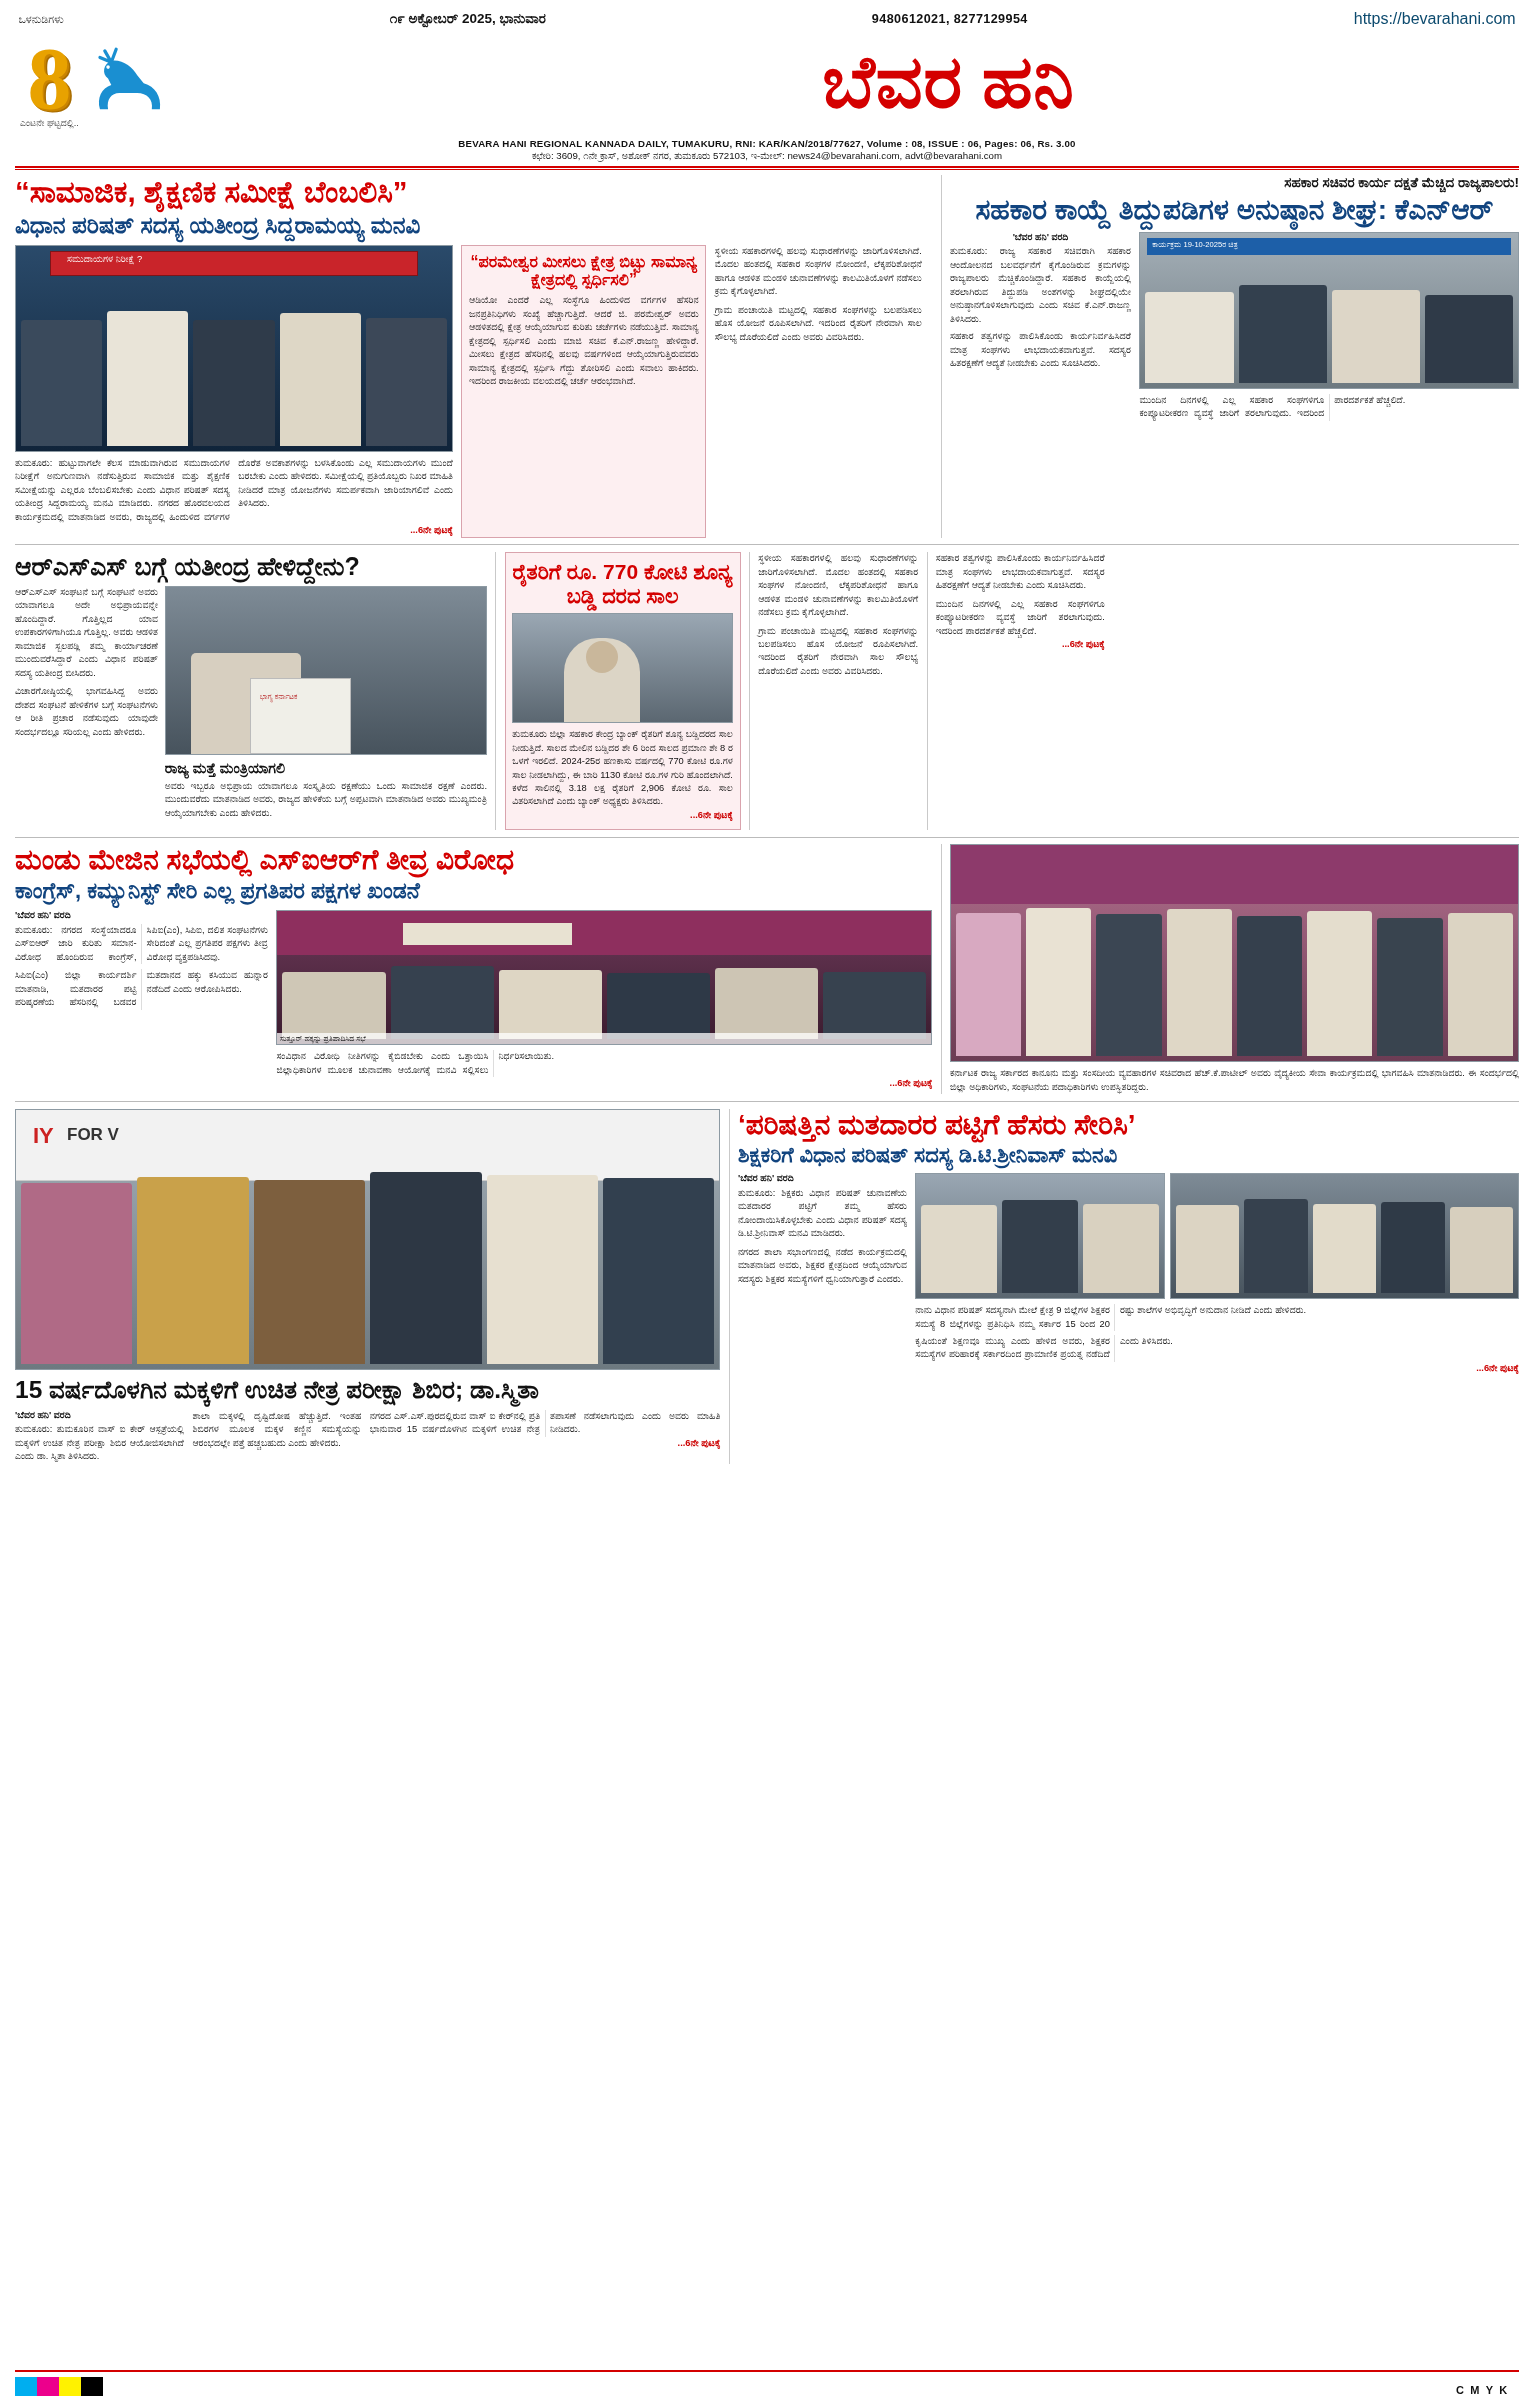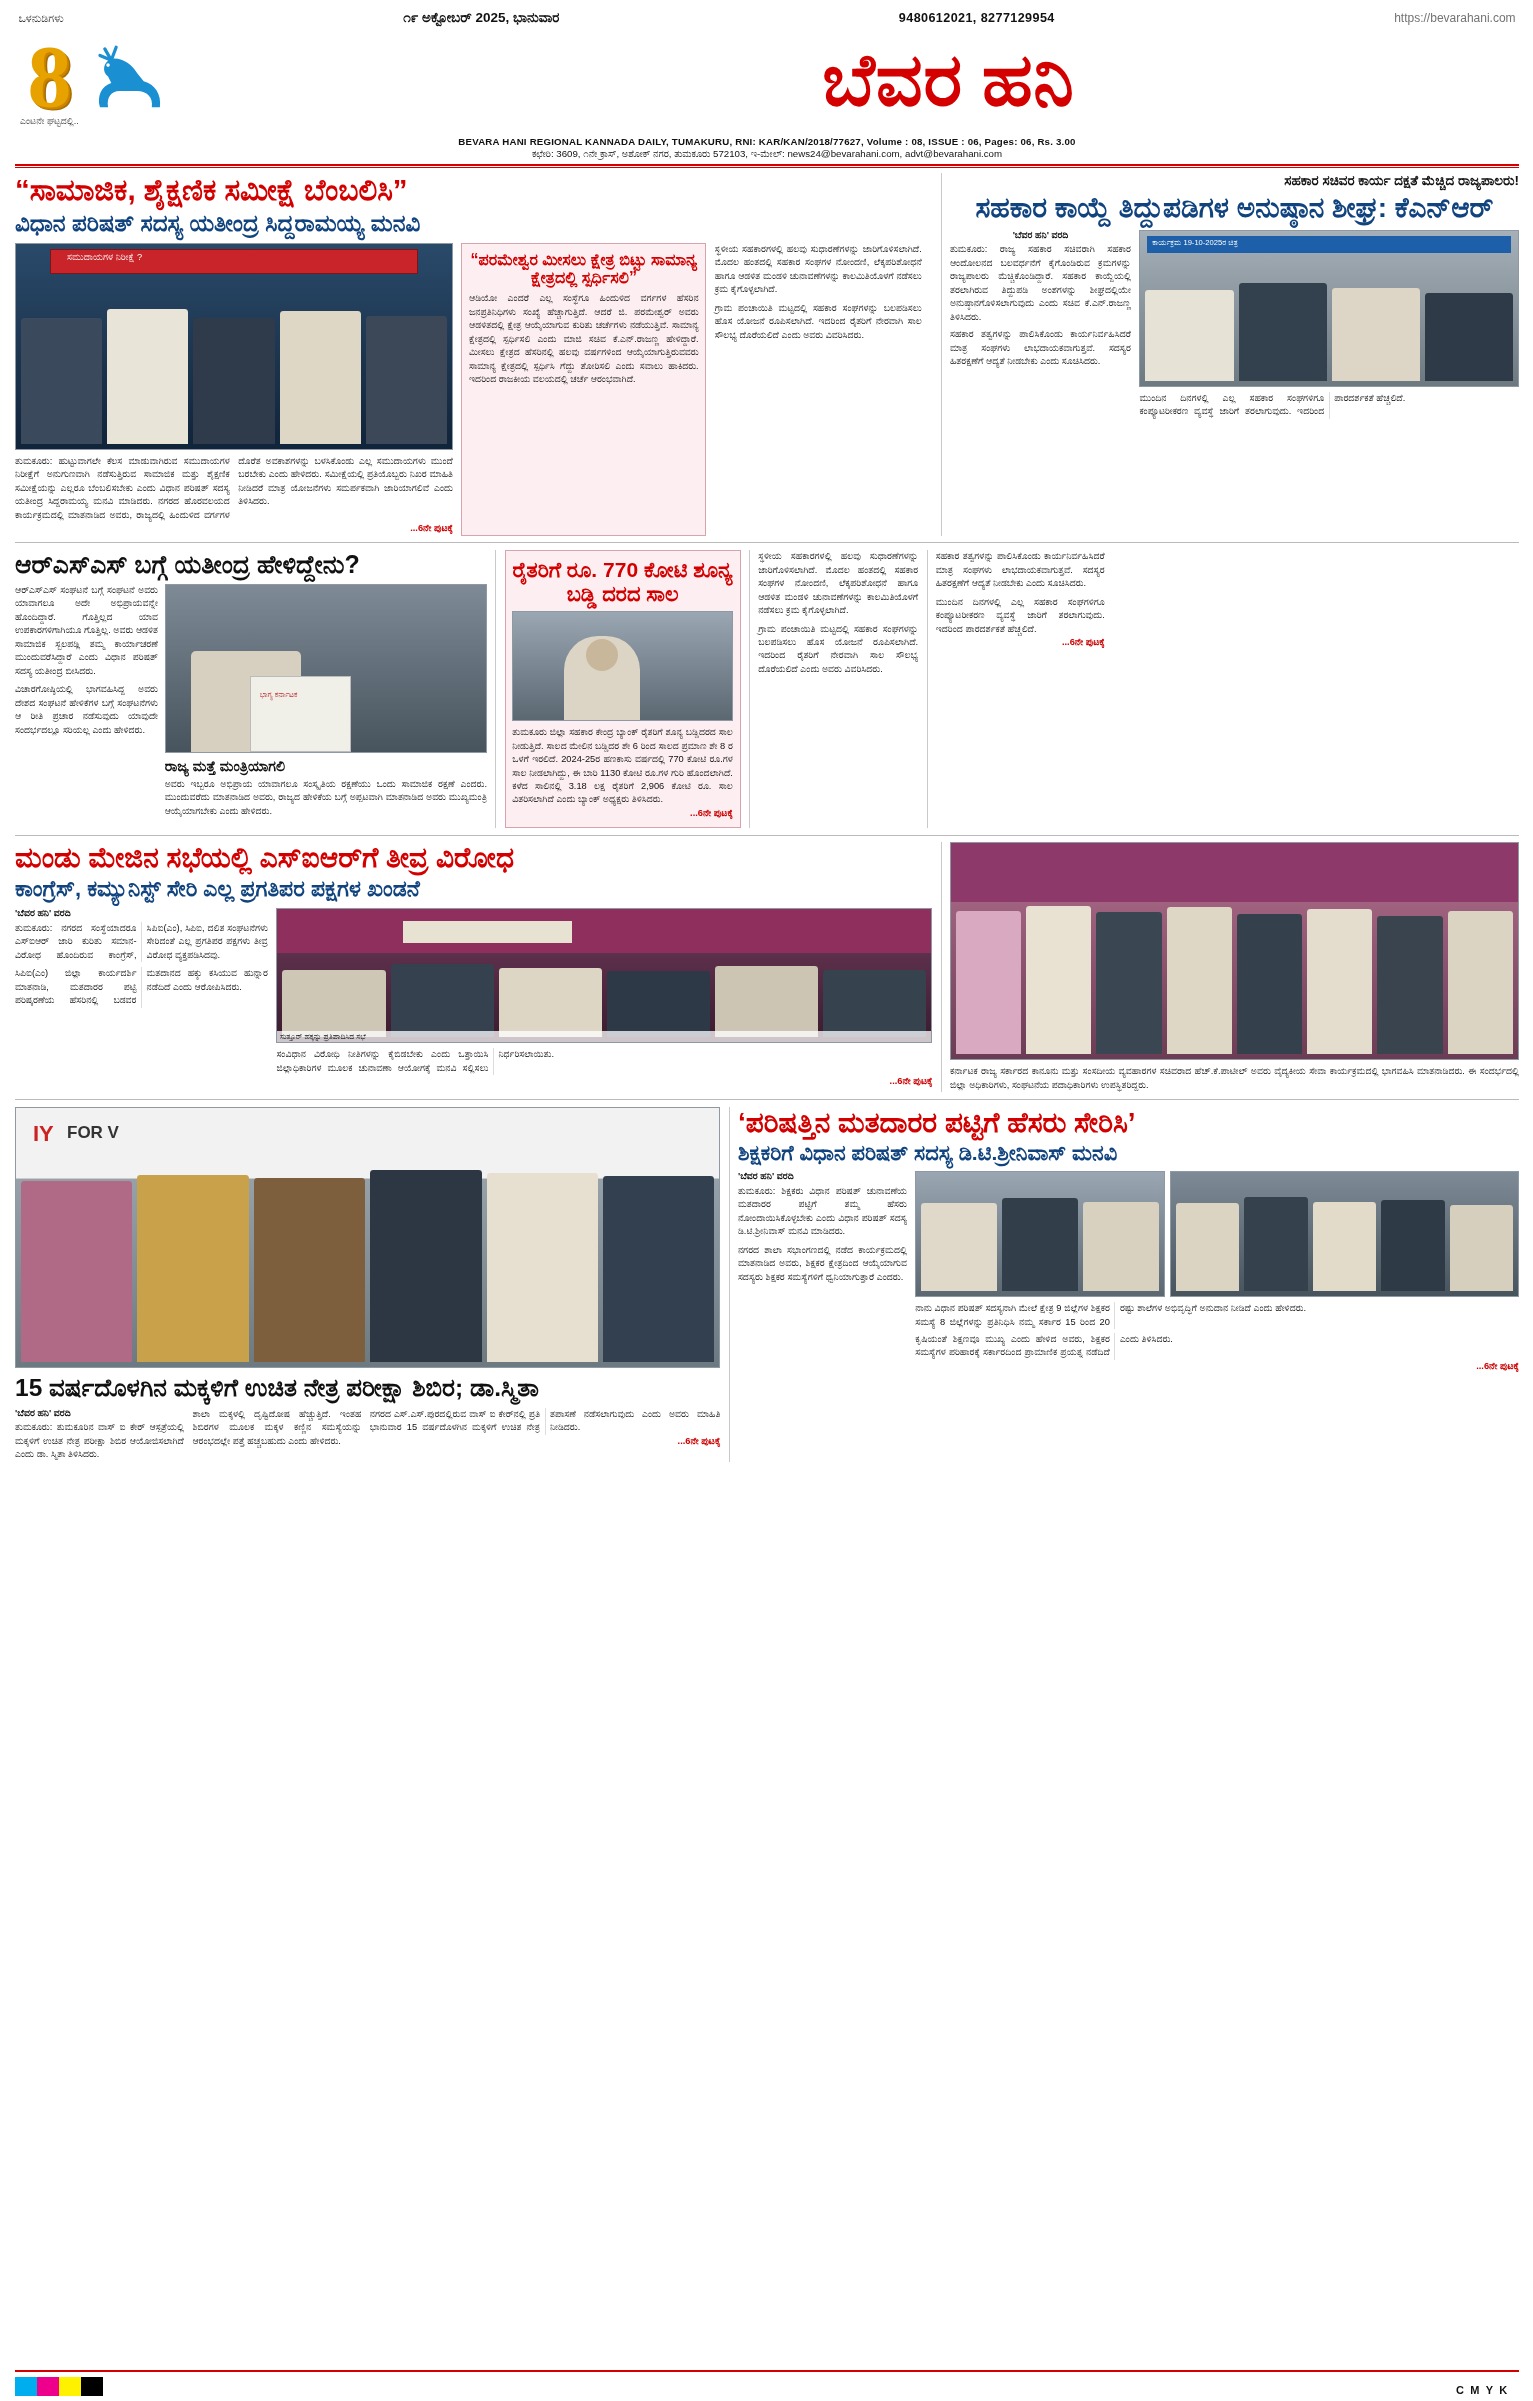--- a/index.html
+++ b/index.html
@@ -14,21 +14,21 @@
   .page { position:relative; width:1534px; height:2401px; padding:8.4px 15px; }
 
   
   .masthead-top {
     display:flex; align-items:center; justify-content:space-between;
     font-size:12.6px; color:#111; padding:1.7px 3.4px 0 3.4px;
   }
   .mt-left { display:flex; align-items:center; gap:5px; font-size:11px; color:#333; }
   .mt-date { font-size:13.5px; font-weight:bold; }
   .mt-phones { font-size:12.6px; font-weight:bold; letter-spacing:0.4px; }
-  .mt-web { font-size:12px; color:#737373;text-align:center; }
+  .mt-web { font-size:16px; color:#0c4a6e;text-align:center; }
 
   .masthead {
     display:flex; align-items:center; justify-content:space-between;
     padding:0 5px; height:108px;
   }
   .mh-left { display:flex; align-items:center; gap:8.4px; width:363px; }
   .big8 {
     font-family:"Liberation Serif", serif;
     font-size:88px; font-weight:bold; line-height:1;
     color:#e8a200;

